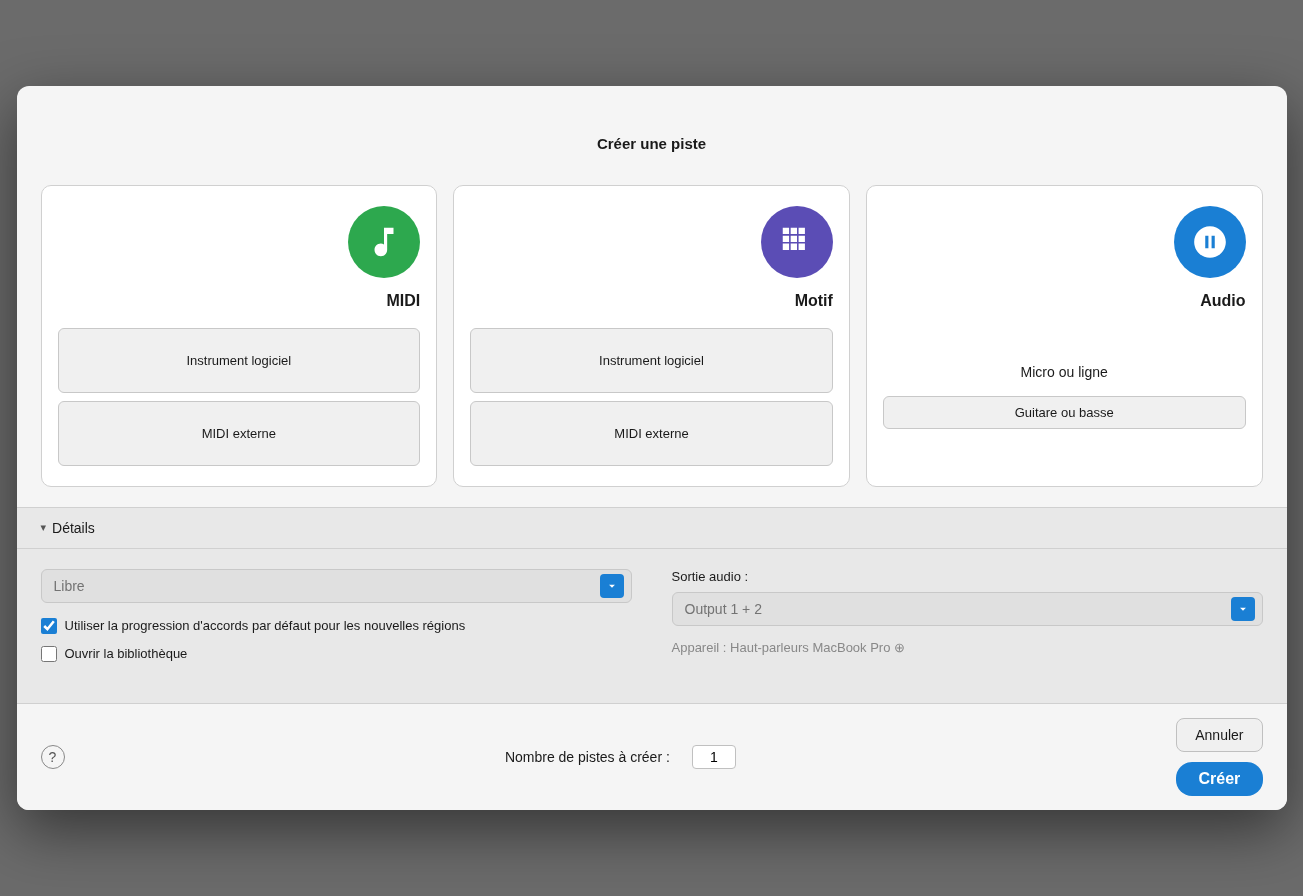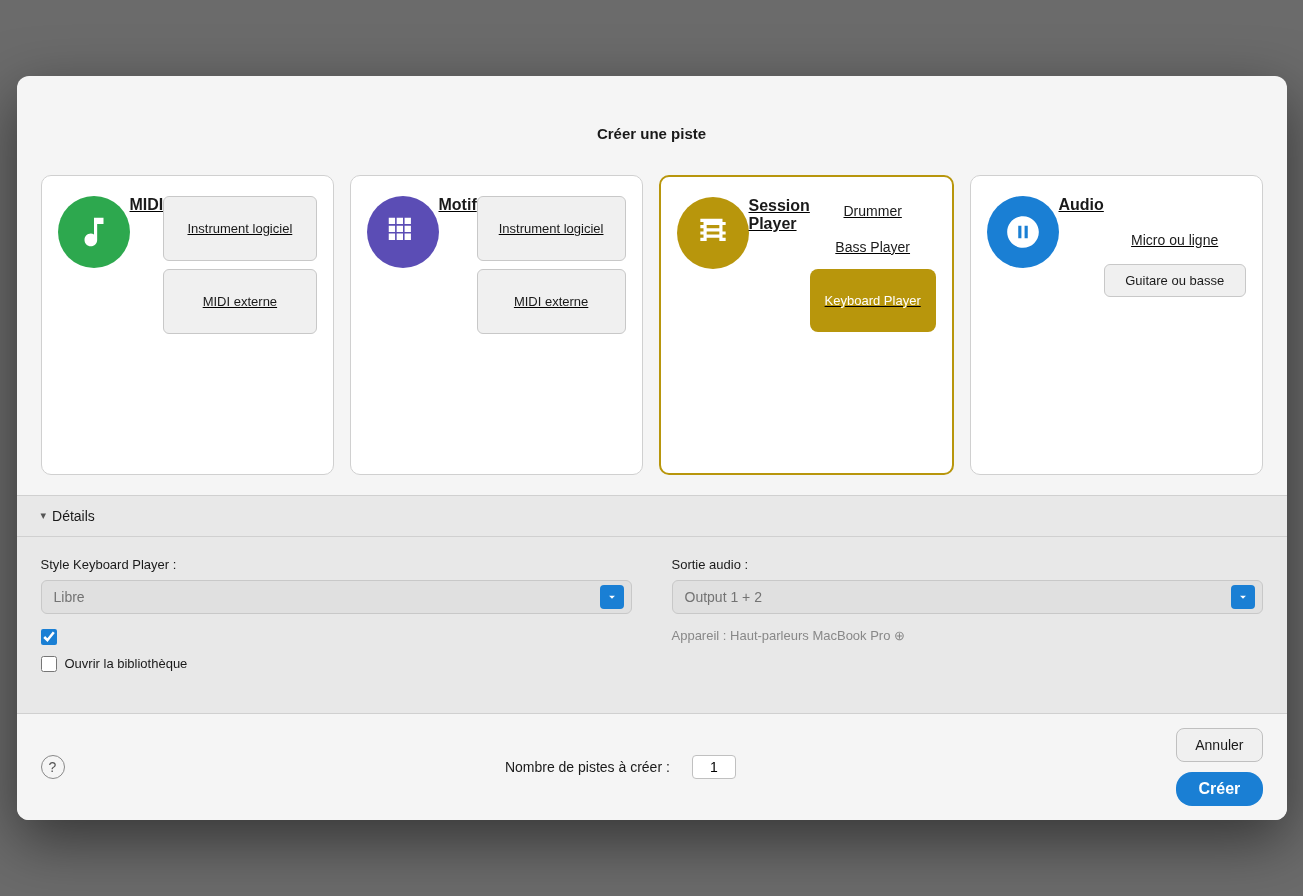--- a/index.html
+++ b/index.html
@@ -43,25 +43,24 @@
       background: #f5f5f5;
     }
 
     .track-card {
       flex: 1;
       background: #ffffff;
       border-radius: 10px;
       border: 1px solid #d0d0d0;
       padding: 20px 16px;
       display: flex;
-      flex-direction: row;
-      align-items: flex-start;
+      flex-direction: column;
+      align-items: flex-end;
       cursor: pointer;
       min-height: 300px;
-      text-decoration: underline;
     }
 
     .track-card.selected {
       border: 2px solid #b8960c;
       background: #ffffff;
     }
 
     .track-icon {
       width: 72px;
       height: 72px;
@@ -360,33 +359,20 @@
           <path d="M3 3h4v4H3zm0 5h4v4H3zm0 5h4v4H3zm5-10h4v4H8zm0 5h4v4H8zm0 5h4v4H8zm5-10h4v4h-4zm0 5h4v4h-4zm0 5h4v4h-4z"></path>
         </svg>
       </div>
       <span class="track-name">Motif</span>
       <div class="track-options">
         <button class="option-btn">Instrument logiciel</button>
         <button class="option-btn">MIDI externe</button>
       </div>
     </div>
 
-    <div class="track-card selected">
-      <div class="track-icon icon-session">
-        <svg viewBox="0 0 24 24">
-          <path d="M20 3H4v2h2v2H4v2h2v2H4v2h2v2H4v2h16v-2h-2v-2h2v-2h-2v-2h2V9h-2V7h2V5h-2V3zm-4 14H8v-2h8v2zm0-4H8v-2h8v2zm0-4H8V7h8v2z"></path>
-        </svg>
-      </div>
-      <span class="track-name">Session Player</span>
-      <div class="track-options">
-        <div class="option-text">Drummer</div>
-        <div class="option-text">Bass Player</div>
-        <button class="option-btn selected-option">Keyboard Player</button>
-      </div>
-    </div>
 
     <div class="track-card">
       <div class="track-icon icon-audio">
         <svg viewBox="0 0 24 24">
           <path d="M12 2C6.48 2 2 6.48 2 12s4.48 10 10 10 10-4.48 10-10S17.52 2 12 2zm-1 14H9V8h2v8zm4 0h-2V8h2v8z"></path>
         </svg>
       </div>
       <span class="track-name">Audio</span>
       <div class="audio-options">
         <div class="audio-option-plain">Micro ou ligne</div>
@@ -399,34 +385,34 @@
   <div class="details-section">
 
     <div class="details-header">
       <span class="details-chevron">▾</span>
       <span class="details-label">Détails</span>
     </div>
 
     <div class="details-body">
 
       <div class="details-left">
-        <label class="field-label">Style Keyboard Player :</label>
         <div class="select-wrapper">
           <select class="select-control">
             <option>Libre</option>
           </select>
           <div class="select-arrow">
             <svg viewBox="0 0 24 24">
                 <path d="M7 10l5 5 5-5z"></path>
               </svg>
           </div>
         </div>
 
         <div class="checkbox-row">
           <input type="checkbox" class="checkbox-input" checked="" style="">
+          <label class="checkbox-label">Utiliser la progression d'accords par défaut pour les nouvelles régions</label>
         </div>
 
         <div class="checkbox-row">
           <input type="checkbox" class="checkbox-input" style="">
           <label class="checkbox-label">Ouvrir la bibliothèque</label>
         </div>
       </div>
 
       <div class="details-right">
         <label class="field-label">Sortie audio :</label>

